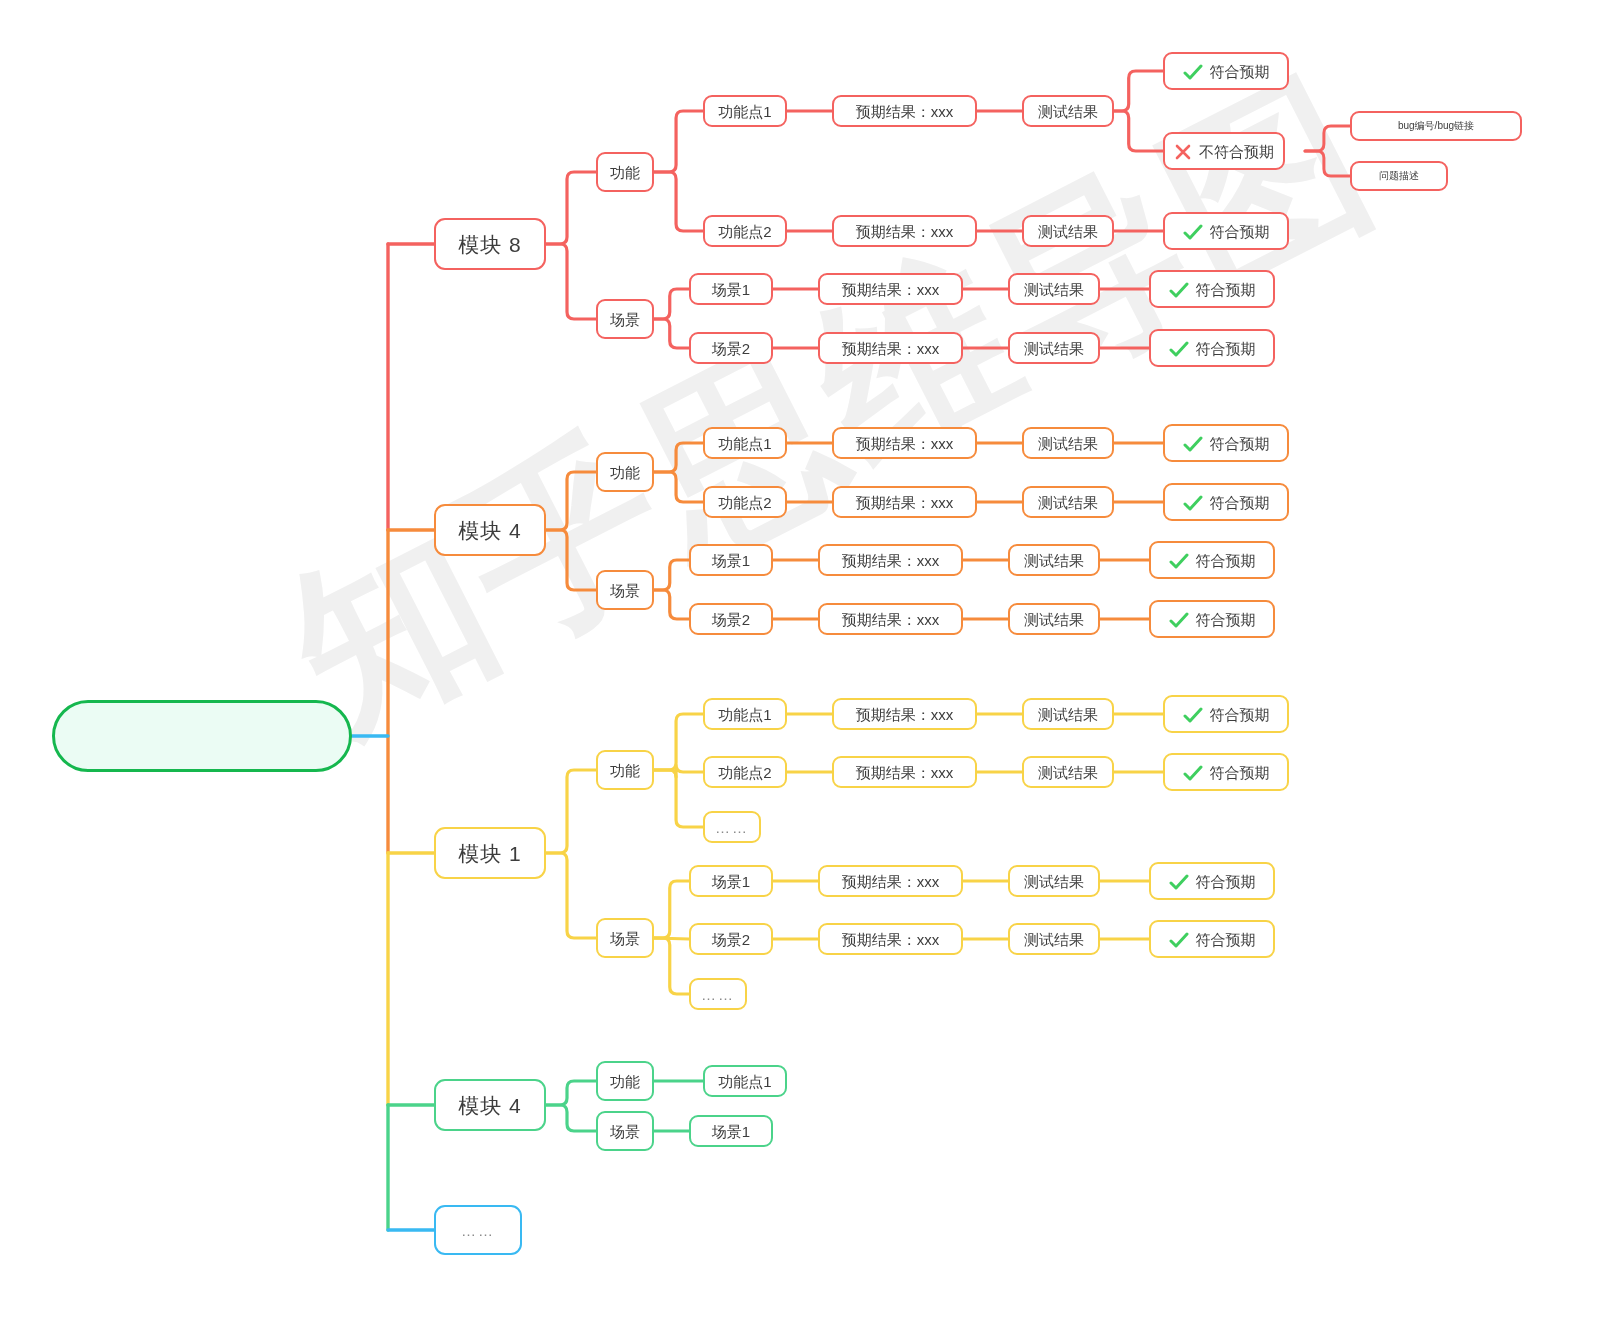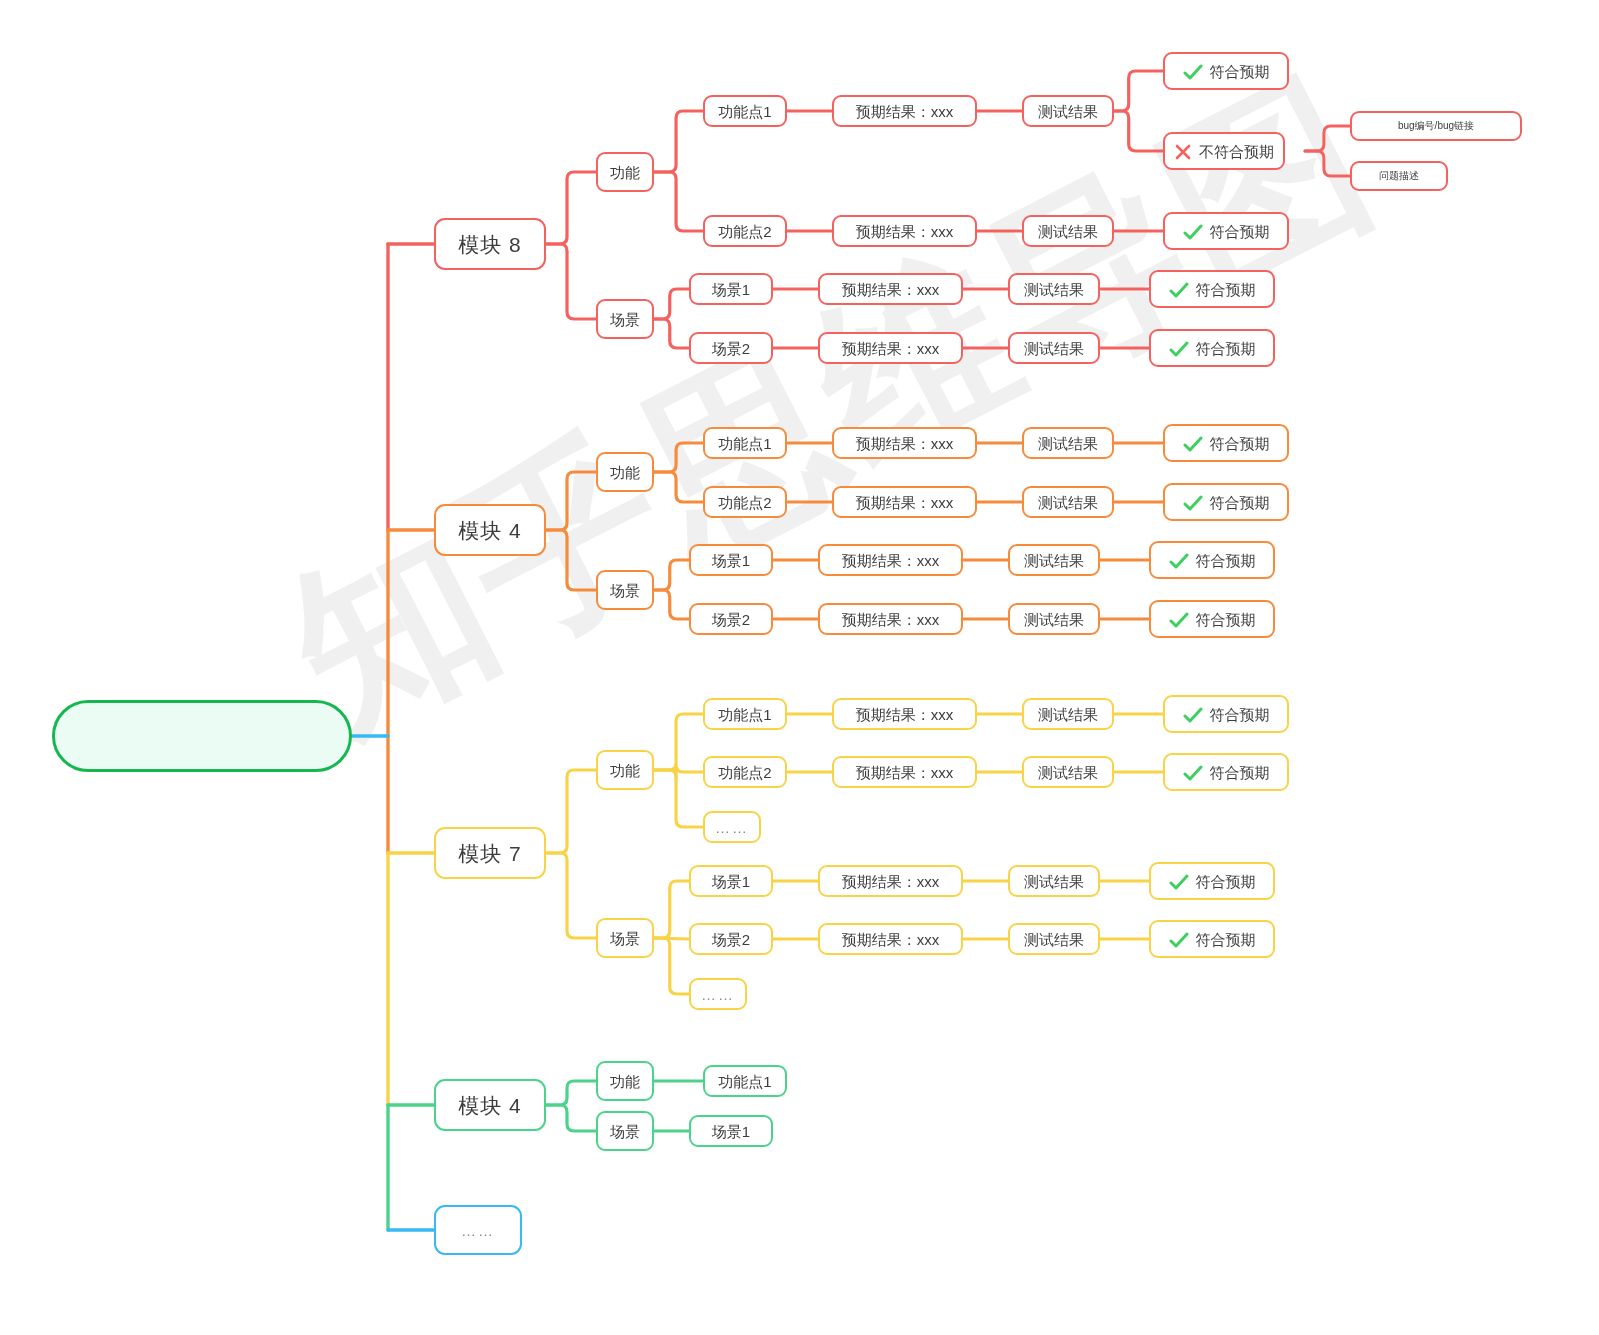--- a/index.html
+++ b/index.html
@@ -361,21 +361,21 @@
         <span class="inner">
           <span class="mark">
             <svg width="20" height="16" viewBox="0 0 20 16">
               <path d="M2 9 L7 14 L18 2" fill="none" stroke="#3fcf5f" stroke-width="3" stroke-linecap="round" stroke-linejoin="round"></path>
             </svg>
           </span>
           <span>符合预期</span>
         </span>
       </div>
       <div class="node lvl1" style="left: 434px; top: 827px; width: 112px; height: 52px; border-color: rgb(248, 211, 71);">
-        <span>模块 7</span>
+        <span>模块 1</span>
       </div>
       <div class="node lvl2" style="left: 596px; top: 750px; width: 58px; height: 40px; border-color: rgb(248, 211, 71);">
         <span>功能</span>
       </div>
       <div class="node lvl3" style="left: 703px; top: 698px; width: 84px; height: 32px; border-color: rgb(248, 211, 71);">
         <span>功能点1</span>
       </div>
       <div class="node lvl4" style="left: 832px; top: 698px; width: 145px; height: 32px; border-color: rgb(248, 211, 71);">
         <span>预期结果：xxx</span>
       </div>

